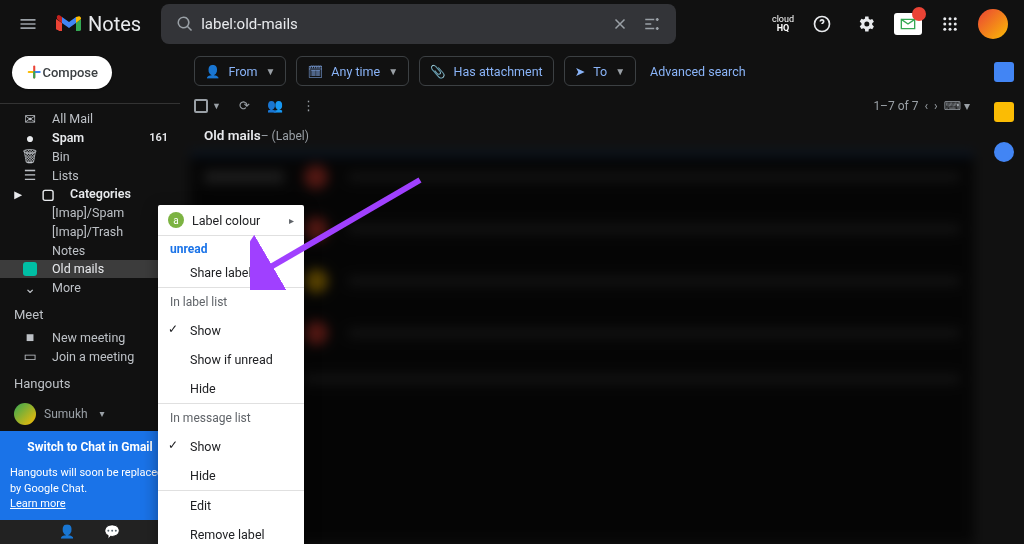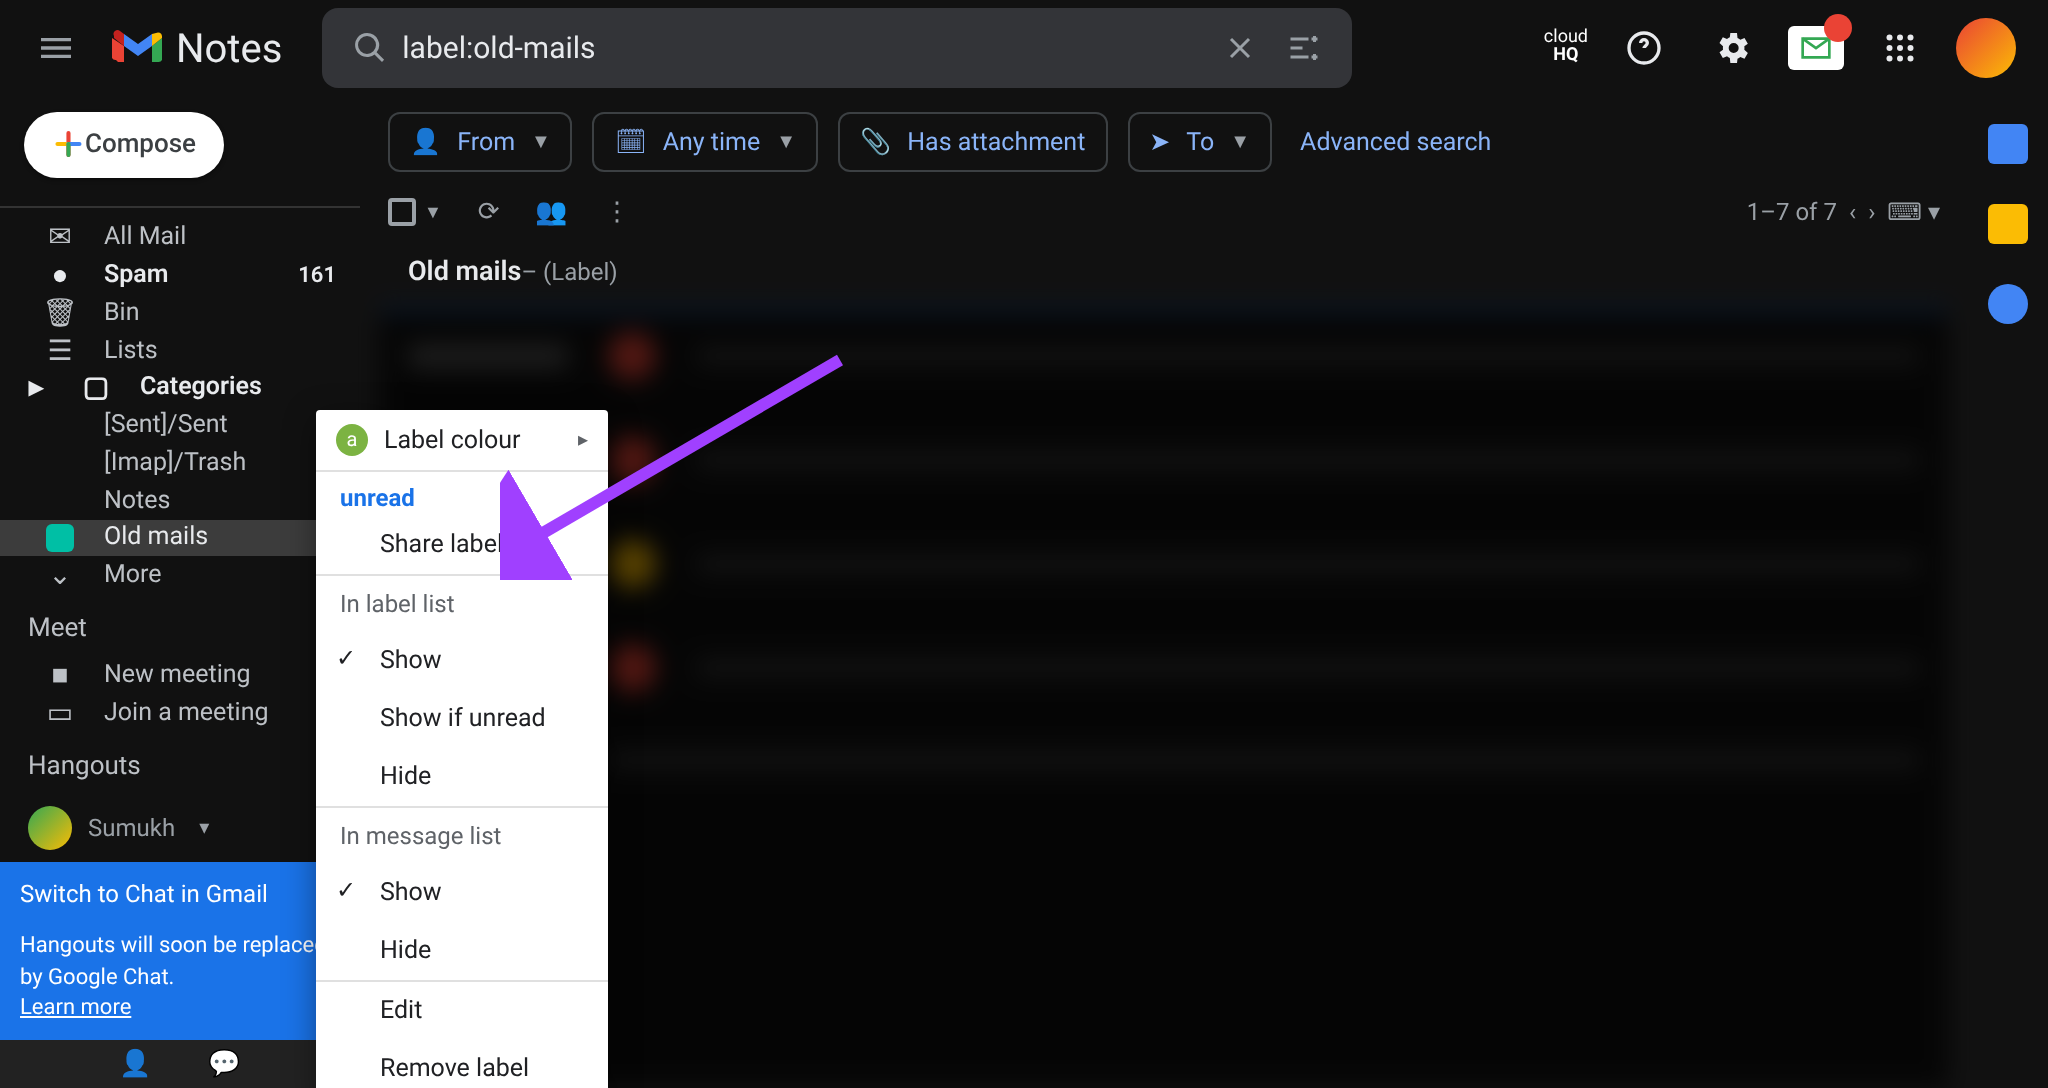--- a/index.html
+++ b/index.html
@@ -23,21 +23,21 @@
 .compose-btn { margin: 8px 8px 14px 12px; width: 100px; height: 40px; background: #fff; color: #3c4043; border-radius: 20px; display: flex; align-items: center; padding: 0 14px; gap: 0; font-size: 13px; font-weight: 500; cursor: pointer; box-shadow: 0 1px 2px rgba(0,0,0,0.4); }
 .sidebar-divider { border-top: 1px solid #333; margin: 0 0 6px 0; }
 .nav-item { height: 23px; display: flex; align-items: center; padding: 0 12px 0 22px; gap: 14px; cursor: pointer; color: #bdc1c6; font-size: 12.5px; border-radius: 0 12px 12px 0; }
 .nav-item.bold { font-weight: 600; color: #e8eaed; }
 .nav-item.selected { background: #3c3c3c; color: #e8eaed; }
 .nav-item .count { margin-left: auto; font-size: 11px; }
 .nav-icon { width: 16px; display: flex; justify-content: center; font-size: 14px; }
 .label-color { width: 14px; height: 14px; border-radius: 3px; }
 .section-title { padding: 10px 14px 6px; font-size: 13px; color: #bdc1c6; }
 .promo { margin-top: auto; background: #1a73e8; color: #fff; font-size: 11px; padding: 8px 10px; line-height: 1.4; }
-.promo .promo-title { font-weight: 400; font-size: 12px; margin-bottom: 10px; }
+.promo .promo-title { font-weight: 700; font-size: 12px; margin-bottom: 10px; text-align: center; }
 .promo .learn { text-decoration: underline; cursor: pointer; }
 .bottom-bar { height: 30px; background: #222; display: flex; align-items: center; justify-content: center; gap: 28px; color: #9aa0a6; }
 .main { flex: 1; display: flex; flex-direction: column; }
 .chips-row { display: flex; align-items: center; gap: 10px; padding: 8px 14px; }
 .chip { height: 30px; border: 1px solid #3c4043; border-radius: 6px; display: flex; align-items: center; padding: 0 10px; gap: 8px; font-size: 12.5px; color: #8ab4f8; cursor: pointer; }
 .chip .chev { color: #9aa0a6; font-size: 10px; }
 .adv-link { color: #8ab4f8; font-size: 12.5px; cursor: pointer; margin-left: 4px; }
 .toolbar { display: flex; align-items: center; padding: 4px 14px; gap: 18px; color: #9aa0a6; font-size: 13px; }
 .checkbox-combo { display: flex; align-items: center; gap: 4px; }
 .checkbox-box { width: 14px; height: 14px; border: 2px solid #9aa0a6; border-radius: 2px; }
@@ -167,21 +167,21 @@
         <span class="nav-icon">☰</span>
         <span>Lists</span>
       </div>
     <div class="nav-item bold">
         <span class="nav-icon" style="margin-left:-12px;">▸</span>
         <span class="nav-icon">▢</span>
         <span>Categories</span>
       </div>
     <div class="nav-item">
         <span class="nav-icon"></span>
-        <span>[Sent]/Sent</span>
+        <span>[Imap]/Spam</span>
       </div>
     <div class="nav-item">
         <span class="nav-icon"></span>
         <span>[Imap]/Trash</span>
       </div>
     <div class="nav-item">
         <span class="nav-icon"></span>
         <span>Notes</span>
       </div>
     <div class="nav-item selected">

